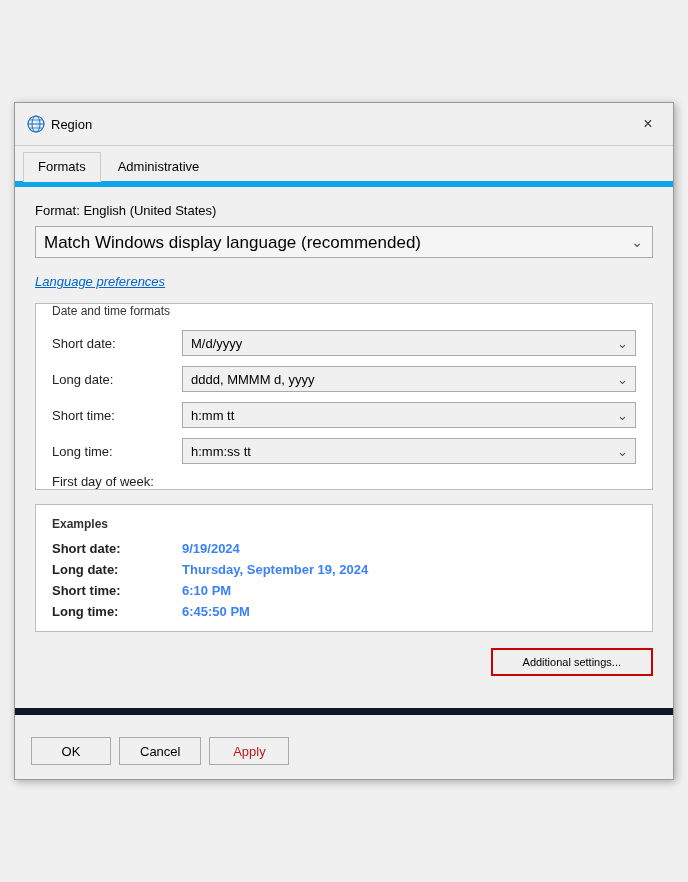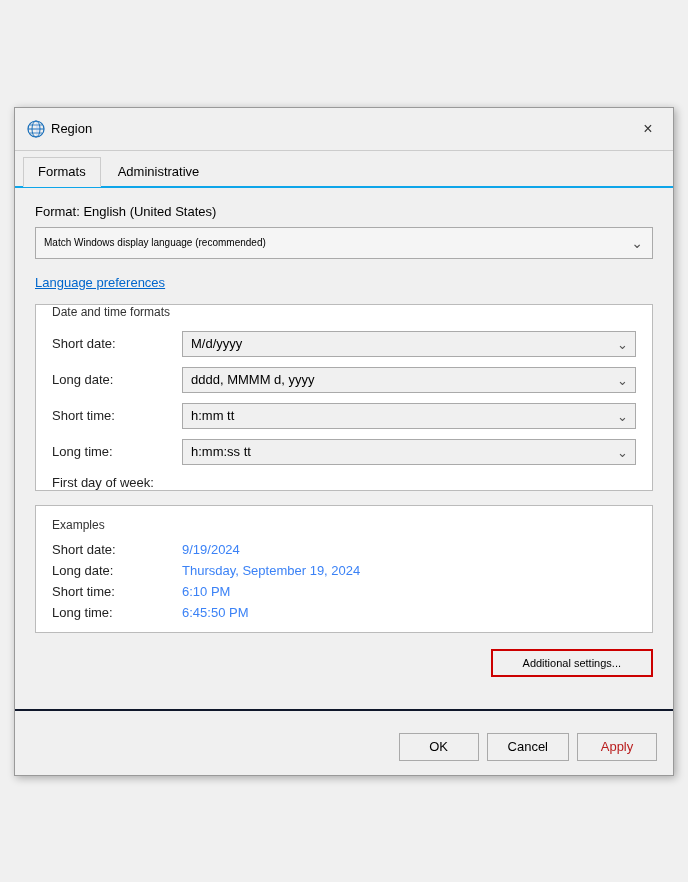--- a/index.html
+++ b/index.html
@@ -45,21 +45,21 @@
       cursor: pointer;
       display: flex;
       align-items: center;
       justify-content: center;
       color: #333;
     }
     .tabs {
       display: flex;
       background: #f0f0f0;
       padding: 6px 8px 0 8px;
-      border-bottom: 2px solid #0ea5e9;
+      border-bottom: 6px solid #0ea5e9;
     }
     .tab {
       padding: 6px 14px;
       cursor: pointer;
       font-size: 13px;
       border: 1px solid transparent;
       margin-right: 2px;
       background: #f0f0f0;
     }
     .tab.active {
@@ -72,21 +72,21 @@
       padding: 16px 20px;
       background: #f0f0f0;
     }
     .format-label {
       font-size: 13px;
       margin-bottom: 8px;
     }
     .select-box {
       width: 100%;
       padding: 4px 8px;
-      font-size: 10px;
+      font-size: 17px;
       background: #f5f5f5;
       border: 1px solid #aaa;
       appearance: none;
       -webkit-appearance: none;
       cursor: pointer;
       position: relative;
       height: 32px;
     }
     .select-wrapper {
       position: relative;
@@ -102,20 +102,21 @@
       font-size: 14px;
       color: #555;
     }
     .link {
       color: #0066cc;
       text-decoration: underline;
       cursor: pointer;
       font-size: 13px;
       display: inline-block;
       margin-bottom: 14px;
+      font-style: italic;
     }
     .group-box {
       border: 1px solid #bbb;
       padding: 0 16px;
       margin-bottom: 14px;
       background: white;
     }
     .group-title {
       font-size: 12px;
       color: #333;
@@ -155,20 +156,21 @@
       appearance: none;
       -webkit-appearance: none;
       height: 26px;
       cursor: pointer;
     }
     .examples-box {
       border: 1px solid #bbb;
       padding: 12px 16px;
       margin-bottom: 16px;
       background: white;
+      font-weight: bold;
     }
     .examples-title {
       font-size: 12px;
       color: #333;
       margin-bottom: 10px;
     }
     .example-row {
       display: flex;
       margin-bottom: 6px;
       font-size: 13px;
@@ -190,24 +192,23 @@
       padding: 5px 30px;
       font-size: 11px;
       background: #f0f0f0;
       border: 2px solid #cc0000;
       cursor: pointer;
       min-width: 160px;
       height: 28px;
     }
     .footer {
       display: flex;
-      justify-content: flex-end;
       gap: 8px;
       padding: 22px 16px 14px;
-      border-top: 2px solid #0f172a;
+      border-top: 7px solid #0f172a;
       background: #f0f0f0;
     }
     .footer-btn {
       padding: 5px 20px;
       font-size: 13px;
       background: #f0f0f0;
       border: 1px solid #aaa;
       cursor: pointer;
       min-width: 80px;
       height: 28px;

